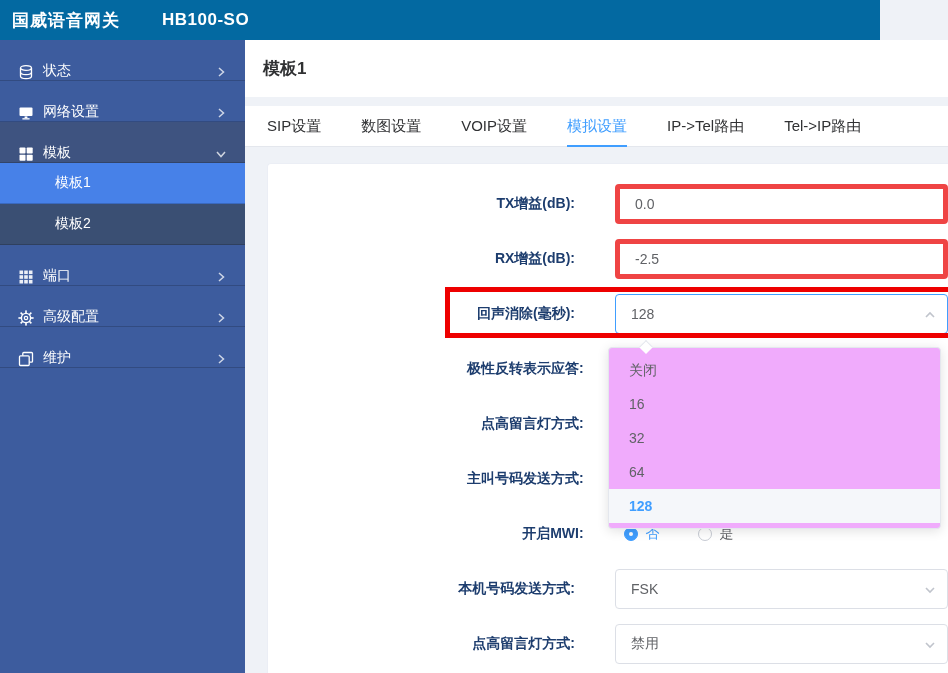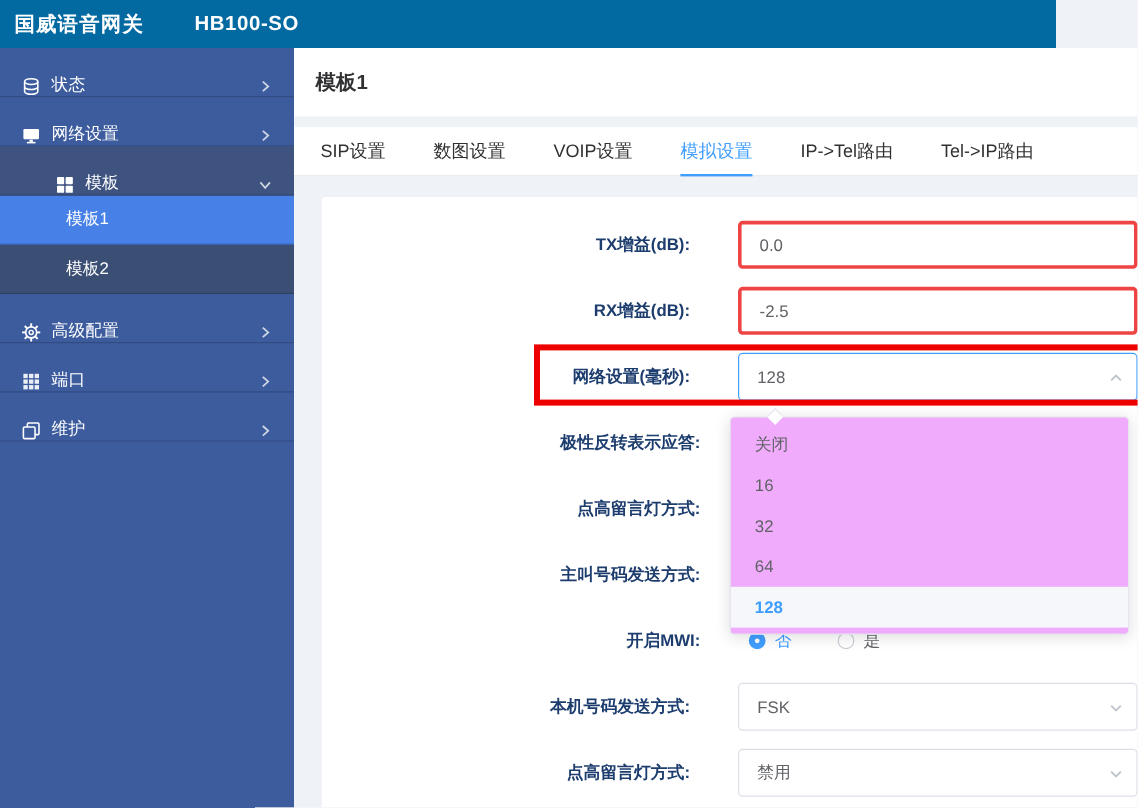--- a/index.html
+++ b/index.html
@@ -21,21 +21,21 @@
     position:absolute; top:40px; left:0; width:245px; height:633px;
     background:#3D5C9E; z-index:9;
   }
   .nav-item{
     height:41px; display:flex; align-items:flex-end; position:relative;
     border-bottom:1px solid rgba(0,0,0,0.18); cursor:pointer; color:#fff;
   }
   .nav-item .nav-icon{ width:16px; height:16px; margin-left:18px; flex:0 0 16px; }
   .nav-item .nav-label{ margin-left:9px; font-size:14px; }
   .nav-item .nav-chevron{ position:absolute; right:16px; width:16px; height:16px; opacity:.75;}
-  .nav-item.parent-open{ background:#3E5380;padding-left:28px; }
+  .nav-item.parent-open{ background:#3E5380; }
   .sub-item{
     height:41px; display:flex; align-items:center;
     border-bottom:1px solid rgba(0,0,0,0.18); cursor:pointer;
     background:#3A4F73; color:#fff; font-size:14px;
   }
   .sub-item .sub-label{ margin-left:55px; }
   .sub-item.selected{ background:#4781E8; }
   
   .main{ position:absolute; top:40px; left:245px; width:703px; height:633px; background:#EFF2F7;}
   .title-band{ height:57px; background:#fff; display:flex; align-items:center; }
@@ -61,21 +61,21 @@
     border-radius:4px 0 0 0; padding-top:20px;
   }
   
   .form-row{ display:flex; align-items:center; height:40px; margin-bottom:15px;gap:24px; }
   .form-label{
     width:324px; text-align:right; font-weight:bold; color:#1D3D6E; font-size:14px;
     white-space:nowrap;
   }
   .form-control{ margin-left:16px; width:333px; position:relative; }
   .text-input{
-    width:333px; height:40px; border:3px solid #ef4444; border-radius:4px;
+    width:333px; height:40px; border:5px solid #ef4444; border-radius:4px;
     padding:0 15px; font-size:14px; color:#606266; background:#fff; outline:none;
     font-family:"Liberation Sans","DejaVu Sans",sans-serif;
   }
   .select-box{
     width:333px; height:40px; border:1px solid #DCDFE6; border-radius:4px;
     background:#fff; display:flex; align-items:center; cursor:pointer; position:relative;
   }
   .select-box.focused{ border-color:#409EFF; }
   .select-value{ margin-left:15px; font-size:14px; color:#606266; }
   .select-caret{ position:absolute; right:10px; top:13px; width:14px; height:14px; }
@@ -161,20 +161,38 @@
     <svg class="nav-chevron" viewBox="0 0 16 16" fill="none" stroke="#fff" stroke-width="1.5">
         <polyline points="4,6 8,10.5 12,6"></polyline>
       </svg>
   </div>
 
   <div class="sub-item selected">
     <span class="sub-label">模板1</span>
   </div>
   <div class="sub-item">
     <span class="sub-label">模板2</span>
+  </div>
+
+  <div class="nav-item">
+    <svg class="nav-icon" viewBox="0 0 16 16" fill="rgba(255,255,255,.9)">
+      <rect x="1.5" y="1.5" width="3.6" height="3.6"></rect>
+        <rect x="6.2" y="1.5" width="3.6" height="3.6"></rect>
+        <rect x="10.9" y="1.5" width="3.6" height="3.6"></rect>
+      <rect x="1.5" y="6.2" width="3.6" height="3.6"></rect>
+        <rect x="6.2" y="6.2" width="3.6" height="3.6"></rect>
+        <rect x="10.9" y="6.2" width="3.6" height="3.6"></rect>
+      <rect x="1.5" y="10.9" width="3.6" height="3.6"></rect>
+        <rect x="6.2" y="10.9" width="3.6" height="3.6"></rect>
+        <rect x="10.9" y="10.9" width="3.6" height="3.6"></rect>
+    </svg>
+    <span class="nav-label">端口</span>
+    <svg class="nav-chevron" viewBox="0 0 16 16" fill="none" stroke="#fff" stroke-width="1.5">
+        <polyline points="6,4 10.5,8 6,12"></polyline>
+      </svg>
   </div>
 
   <div class="nav-item">
     <svg class="nav-icon" viewBox="0 0 16 16">
       <g fill="#fff">
         <rect x="7.2" y="0.4" width="1.6" height="3"></rect>
         <rect x="7.2" y="12.6" width="1.6" height="3"></rect>
         <rect x="7.2" y="0.4" width="1.6" height="3" transform="rotate(45 8 8)"></rect>
         <rect x="7.2" y="12.6" width="1.6" height="3" transform="rotate(45 8 8)"></rect>
         <rect x="7.2" y="0.4" width="1.6" height="3" transform="rotate(90 8 8)"></rect>
@@ -185,38 +203,20 @@
       <circle cx="8" cy="8" r="4.6" fill="none" stroke="#fff" stroke-width="1.4"></circle>
       <circle cx="8" cy="8" r="1.7" fill="none" stroke="#fff" stroke-width="1.2"></circle>
     </svg>
     <span class="nav-label">高级配置</span>
     <svg class="nav-chevron" viewBox="0 0 16 16" fill="none" stroke="#fff" stroke-width="1.5">
         <polyline points="6,4 10.5,8 6,12"></polyline>
       </svg>
   </div>
 
   <div class="nav-item">
-    <svg class="nav-icon" viewBox="0 0 16 16" fill="rgba(255,255,255,.9)">
-      <rect x="1.5" y="1.5" width="3.6" height="3.6"></rect>
-        <rect x="6.2" y="1.5" width="3.6" height="3.6"></rect>
-        <rect x="10.9" y="1.5" width="3.6" height="3.6"></rect>
-      <rect x="1.5" y="6.2" width="3.6" height="3.6"></rect>
-        <rect x="6.2" y="6.2" width="3.6" height="3.6"></rect>
-        <rect x="10.9" y="6.2" width="3.6" height="3.6"></rect>
-      <rect x="1.5" y="10.9" width="3.6" height="3.6"></rect>
-        <rect x="6.2" y="10.9" width="3.6" height="3.6"></rect>
-        <rect x="10.9" y="10.9" width="3.6" height="3.6"></rect>
-    </svg>
-    <span class="nav-label">端口</span>
-    <svg class="nav-chevron" viewBox="0 0 16 16" fill="none" stroke="#fff" stroke-width="1.5">
-        <polyline points="6,4 10.5,8 6,12"></polyline>
-      </svg>
-  </div>
-
-  <div class="nav-item">
     <svg class="nav-icon" viewBox="0 0 16 16" fill="none" stroke="#fff" stroke-width="1.3">
       <rect x="4.8" y="1.5" width="9.7" height="9.7" rx="1"></rect>
       <rect x="1.5" y="4.8" width="9.7" height="9.7" rx="1" fill="#3D5C9E"></rect>
     </svg>
     <span class="nav-label">维护</span>
     <svg class="nav-chevron" viewBox="0 0 16 16" fill="none" stroke="#fff" stroke-width="1.5">
         <polyline points="6,4 10.5,8 6,12"></polyline>
       </svg>
   </div>
 </div>
@@ -248,21 +248,21 @@
       </div>
 
       <div class="form-row">
         <span class="form-label">RX增益(dB):</span>
         <div class="form-control">
           <input class="text-input" value="-2.5" style="">
         </div>
       </div>
 
       <div class="form-row">
-        <span class="form-label">网络设置(毫秒):</span>
+        <span class="form-label">回声消除(毫秒):</span>
         <div class="form-control">
           <div class="select-box focused">
             <span class="select-value">128</span>
             <svg class="select-caret" viewBox="0 0 14 14" fill="none" stroke="#C0C4CC" stroke-width="1.6">
                 <polyline points="3,9 7,5 11,9"></polyline>
               </svg>
           </div>
         </div>
       </div>
 

